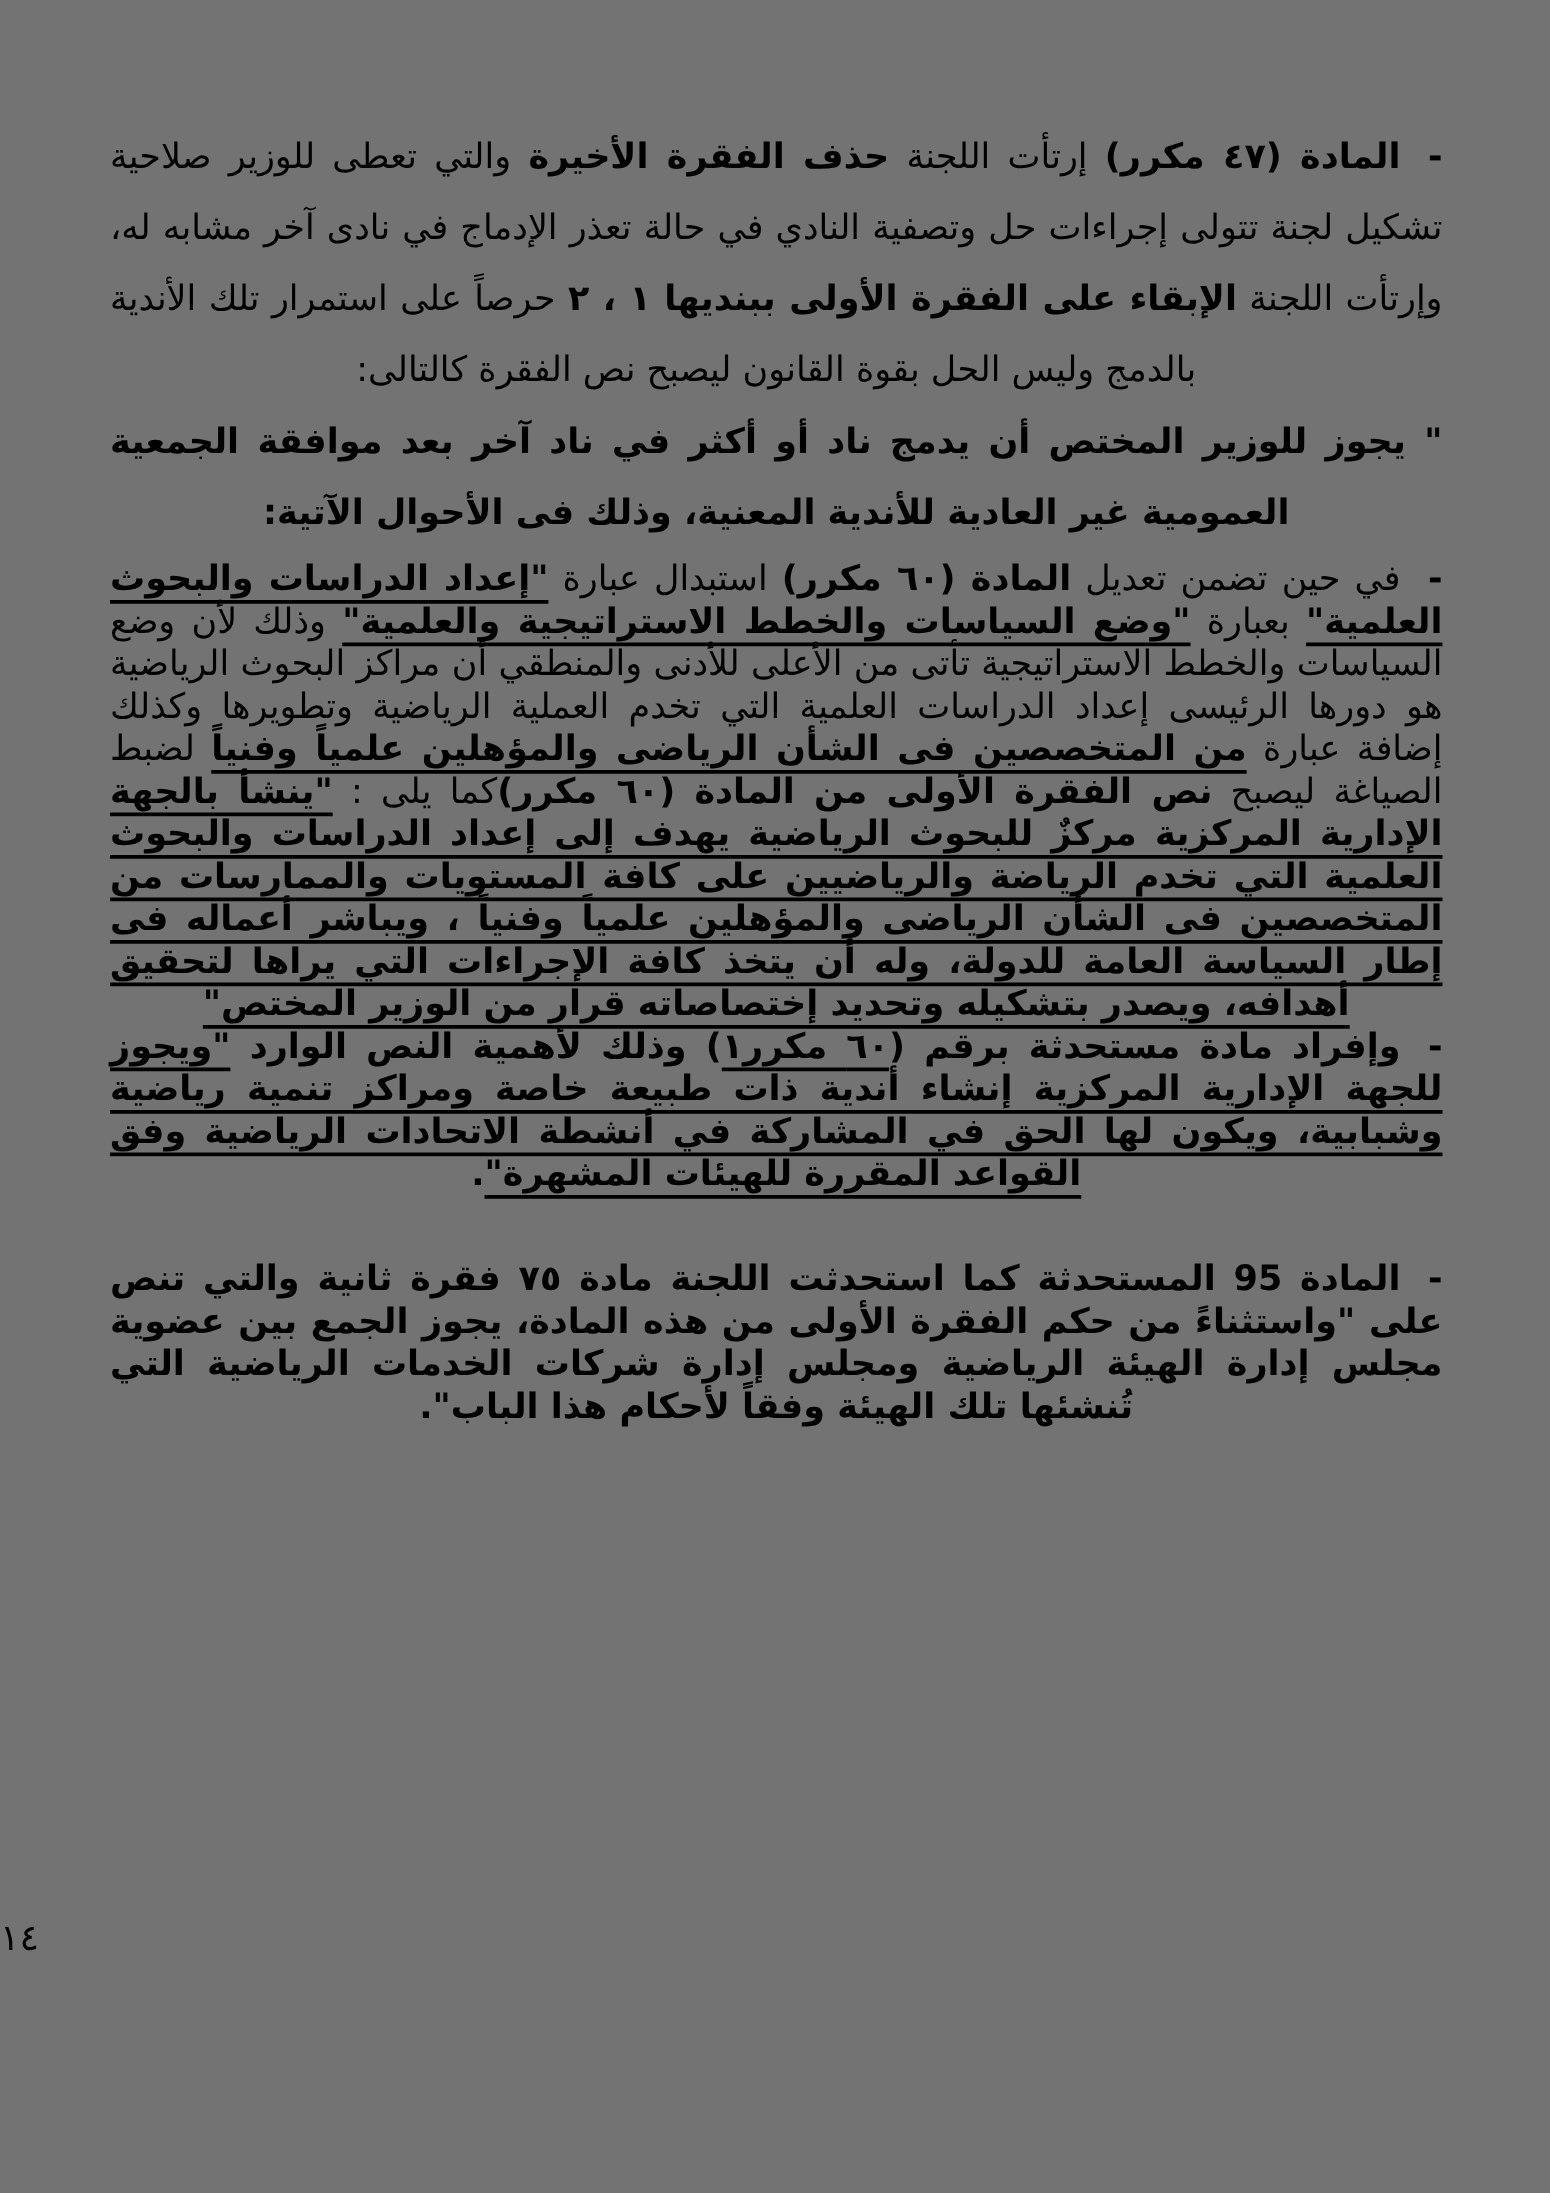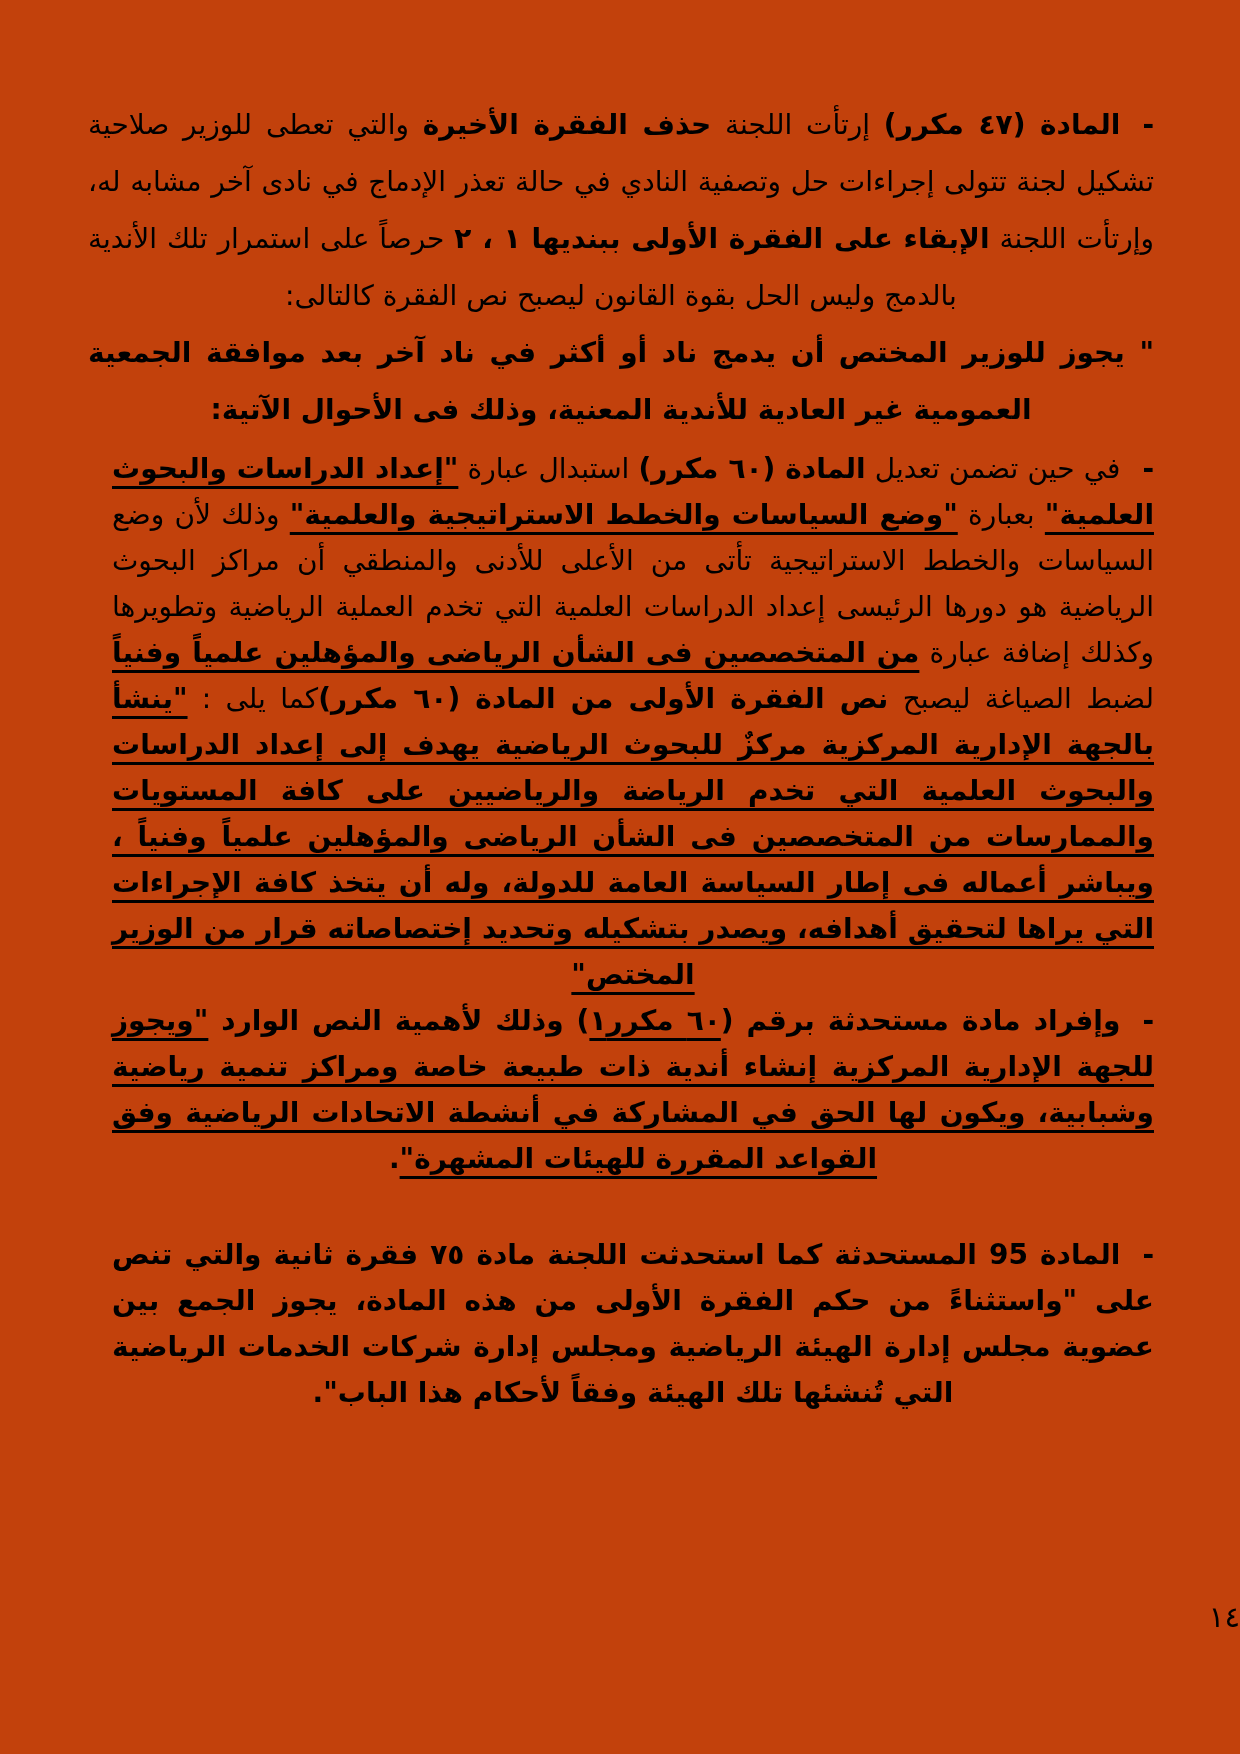--- a/index.html
+++ b/index.html
@@ -1,40 +1,40 @@
 <!DOCTYPE html>
 <html lang="ar" dir="rtl"><head>
 <meta charset="utf-8">
 <style>
   html,body{margin:0;padding:0;}
   body{width:1240px;height:1754px;background:#ffffff;}
   .page{
-    position:relative;width:1240px;height:1754px;background:#c2410c;
+    position:relative;width:1240px;height:1754px;background:#737373;
     overflow:hidden;color:#000;
     font-family:"DejaVu Sans",sans-serif;
   }
   .content{
     position:absolute;top:96px;right:86px;width:1066px;
     direction:rtl;
   }
   .para{
     margin:0;font-size:28px;
     text-align:justify;text-align-last:center;
     color:#000;
   }
   .para.loose{line-height:57px;}
-  .para.dense{line-height:46px;margin-left:24px;}
+  .para.dense{line-height:34px;}
   .para.gap{margin-top:50px;}
   .para.tight-top{margin-top:8px;}
   .b{font-weight:bold;}
   .u{text-decoration:underline;text-decoration-thickness:3px;text-underline-offset:8px;}
   .dash{margin-left:22px;font-weight:bold;}
   .footer{
-    position:absolute;top:1600px;left:0;width:100%;
-    text-align:right;font-size:29px;direction:rtl;
+    position:absolute;top:1533px;left:0;width:100%;
+    text-align:left;font-size:29px;direction:rtl;
   }
 </style>
 </head>
 <body>
 
 <div class="page">
   <div class="content">
       <p class="para loose"><span class="dash">-</span><span class="b">المادة (٤٧ مكرر)</span><span class=""> إرتأت اللجنة </span><span class="b">حذف الفقرة الأخيرة</span><span class=""> والتي تعطى للوزير صلاحية تشكيل لجنة تتولى إجراءات حل وتصفية النادي في حالة تعذر الإدماج في نادى آخر مشابه له، وإرتأت اللجنة </span><span class="b">الإبقاء على الفقرة الأولى ببنديها ١ ، ٢</span><span class=""> حرصاً على استمرار تلك الأندية بالدمج وليس الحل بقوة القانون ليصبح نص الفقرة كالتالى:</span></p>
       <p class="para loose"><span class="b">" يجوز للوزير المختص أن يدمج ناد أو أكثر في ناد آخر بعد موافقة الجمعية العمومية غير العادية للأندية المعنية، وذلك فى الأحوال الآتية:</span></p>
       <p class="para dense tight-top"><span class="dash">-</span><span class="">في حين تضمن تعديل </span><span class="b">المادة (٦٠ مكرر)</span><span class=""> استبدال عبارة </span><span class="b u">"إعداد الدراسات والبحوث العلمية"</span><span class=""> بعبارة </span><span class="b u">"وضع السياسات والخطط الاستراتيجية والعلمية"</span><span class=""> وذلك لأن وضع السياسات والخطط الاستراتيجية تأتى من الأعلى للأدنى والمنطقي أن مراكز البحوث الرياضية هو دورها الرئيسى إعداد الدراسات العلمية التي تخدم العملية الرياضية وتطويرها وكذلك إضافة عبارة </span><span class="b u">من المتخصصين فى الشأن الرياضى والمؤهلين علمياً وفنياً</span><span class=""> لضبط الصياغة ليصبح </span><span class="b">نص الفقرة الأولى من المادة (٦٠ مكرر)</span><span class="">كما يلى : </span><span class="b u">"ينشأ بالجهة الإدارية المركزية مركزٌ للبحوث الرياضية يهدف إلى إعداد الدراسات والبحوث العلمية التي تخدم الرياضة والرياضيين على كافة المستويات والممارسات من المتخصصين فى الشأن الرياضى والمؤهلين علمياً وفنياً ، ويباشر أعماله فى إطار السياسة العامة للدولة، وله أن يتخذ كافة الإجراءات التي يراها لتحقيق أهدافه، ويصدر بتشكيله وتحديد إختصاصاته قرار من الوزير المختص"</span></p>

